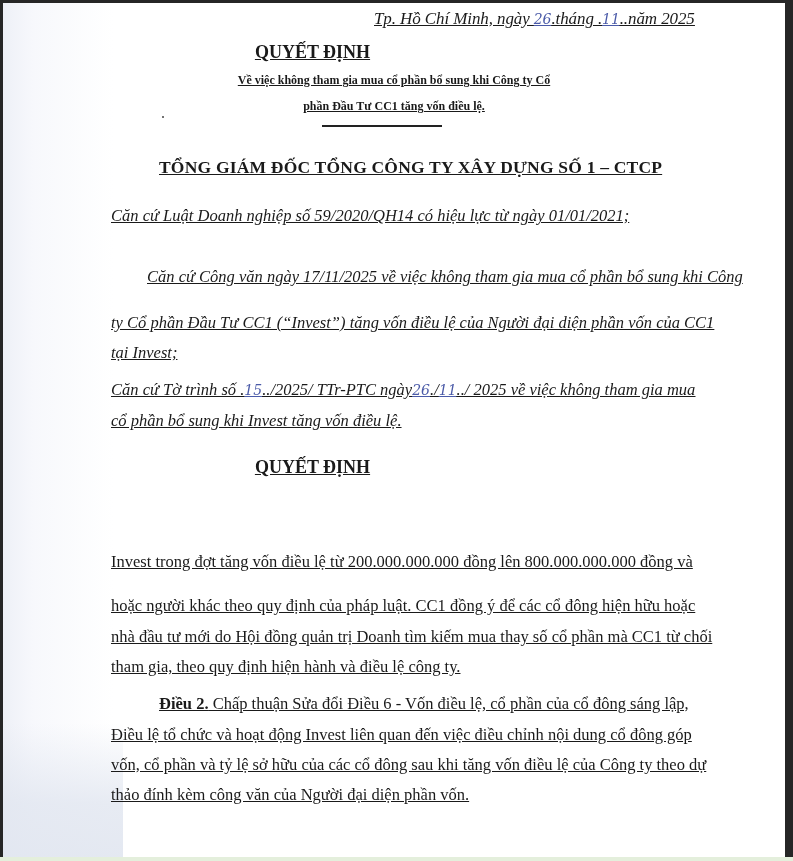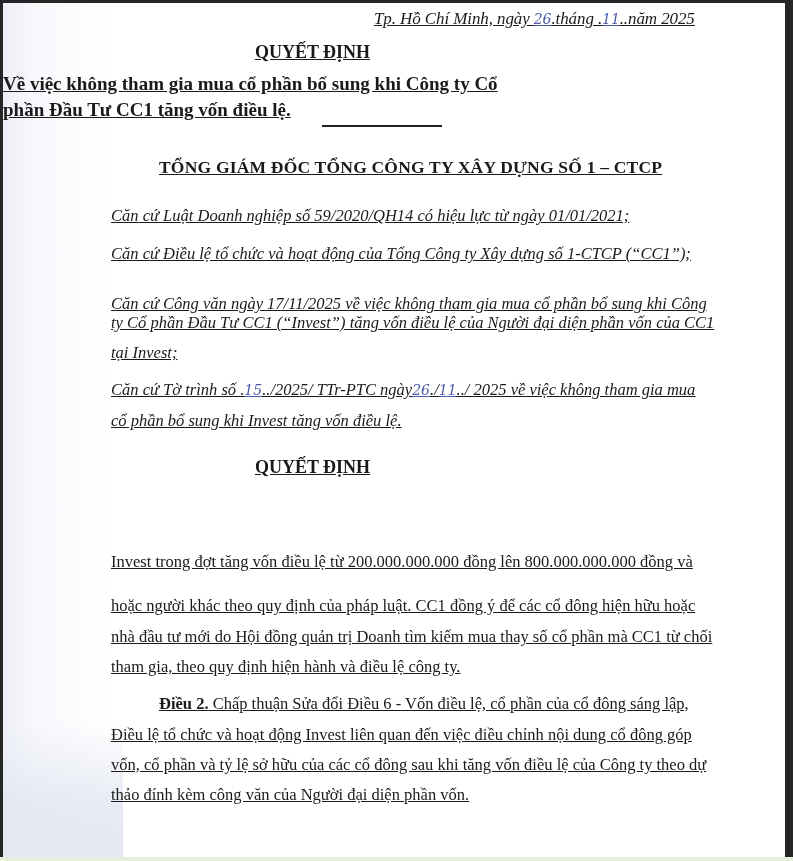--- a/index.html
+++ b/index.html
@@ -16,21 +16,21 @@
   }
   .shadow-bottom-left {
     position: absolute; left: 0; top: 720px; width: 120px; height: 134px;
     background: linear-gradient(180deg, rgba(225,230,240,0) 0%, rgba(225,230,240,0.8) 60%, rgba(225,230,240,0.9) 100%);
   }
   .t { position: absolute; white-space: nowrap; }
   .date-line { left: 371px; top: 6px; font-size: 17px; font-style: italic; letter-spacing: -0.1px; }
   .hand { color: #4a5aa8; font-style: italic; font-family: "DejaVu Serif", serif; font-size: 14px; }
   .title { font-weight: bold; font-size: 18px; text-align: center; left: 0; width: 619px; }
   .title1 { top: 39px; }
-  .subtitle { font-weight: bold; font-size: 19px; left: 0; width: 782px; }
+  .subtitle { font-weight: bold; font-size: 12px; text-align: center; left: 0; width: 782px; }
   .sub1 { top: 70px; }
   .sub2 { top: 96px; }
   .underline { position: absolute; left: 319px; top: 122px; width: 120px; height: 2px; background: #222; }
   .heading2 { font-weight: bold; font-size: 17.5px; left: 156px; top: 154px; letter-spacing: 0.2px; }
   .it { font-style: italic; font-size: 16.5px; left: 108px; }
   .body { font-size: 16.5px; left: 108px; }
   .indent { left: 156px; }
   b { font-weight: bold; }
   .dot-mark { position: absolute; left: 159px; top: 113px; width: 2px; height: 2px; background: #444; border-radius: 1px; }
 </style>
@@ -51,22 +51,21 @@
 
   <div class="t title title1">QUYẾT ĐỊNH</div>
   <div class="t subtitle sub1">Về việc không tham gia mua cổ phần bổ sung khi Công ty Cổ</div>
   <div class="dot-mark"></div>
   <div class="t subtitle sub2">phần Đầu Tư CC1 tăng vốn điều lệ.</div>
   <div class="underline"></div>
 
   <div class="t heading2">TỔNG GIÁM ĐỐC TỔNG CÔNG TY XÂY DỰNG SỐ 1 – CTCP</div>
 
   <div class="t it" style="top:203px;">Căn cứ Luật Doanh nghiệp số 59/2020/QH14 có hiệu lực từ ngày 01/01/2021;</div>
-  <div class="t it" style="top:241px;">Căn cứ Điều lệ tổ chức và hoạt động của Tổng Công ty Xây dựng số 1-CTCP (“CC1”);</div>
-  <div class="t it" style="top:291px;">Căn cứ Công văn ngày 17/11/2025 về việc không tham gia mua cổ phần bổ sung khi Công</div>
+  <div class="t it" style="top:264px;margin-left:36px;">Căn cứ Công văn ngày 17/11/2025 về việc không tham gia mua cổ phần bổ sung khi Công</div>
   <div class="t it" style="top:310px;">ty Cổ phần Đầu Tư CC1 (“Invest”) tăng vốn điều lệ của Người đại diện phần vốn của CC1</div>
   <div class="t it" style="top:340px;">tại Invest;</div>
 
   <div class="t it" style="top:377px;">
     <span>Căn cứ Tờ trình số .</span><span class="hand">15</span><span>../2025/ TTr-PTC ngày</span><span class="hand">26</span><span>./</span><span class="hand">11</span><span>../ 2025 về việc không tham gia mua</span>
   </div>
   <div class="t it" style="top:408px;">cổ phần bổ sung khi Invest tăng vốn điều lệ.</div>
 
   <div class="t title" style="top:454px;">QUYẾT ĐỊNH</div>
 

